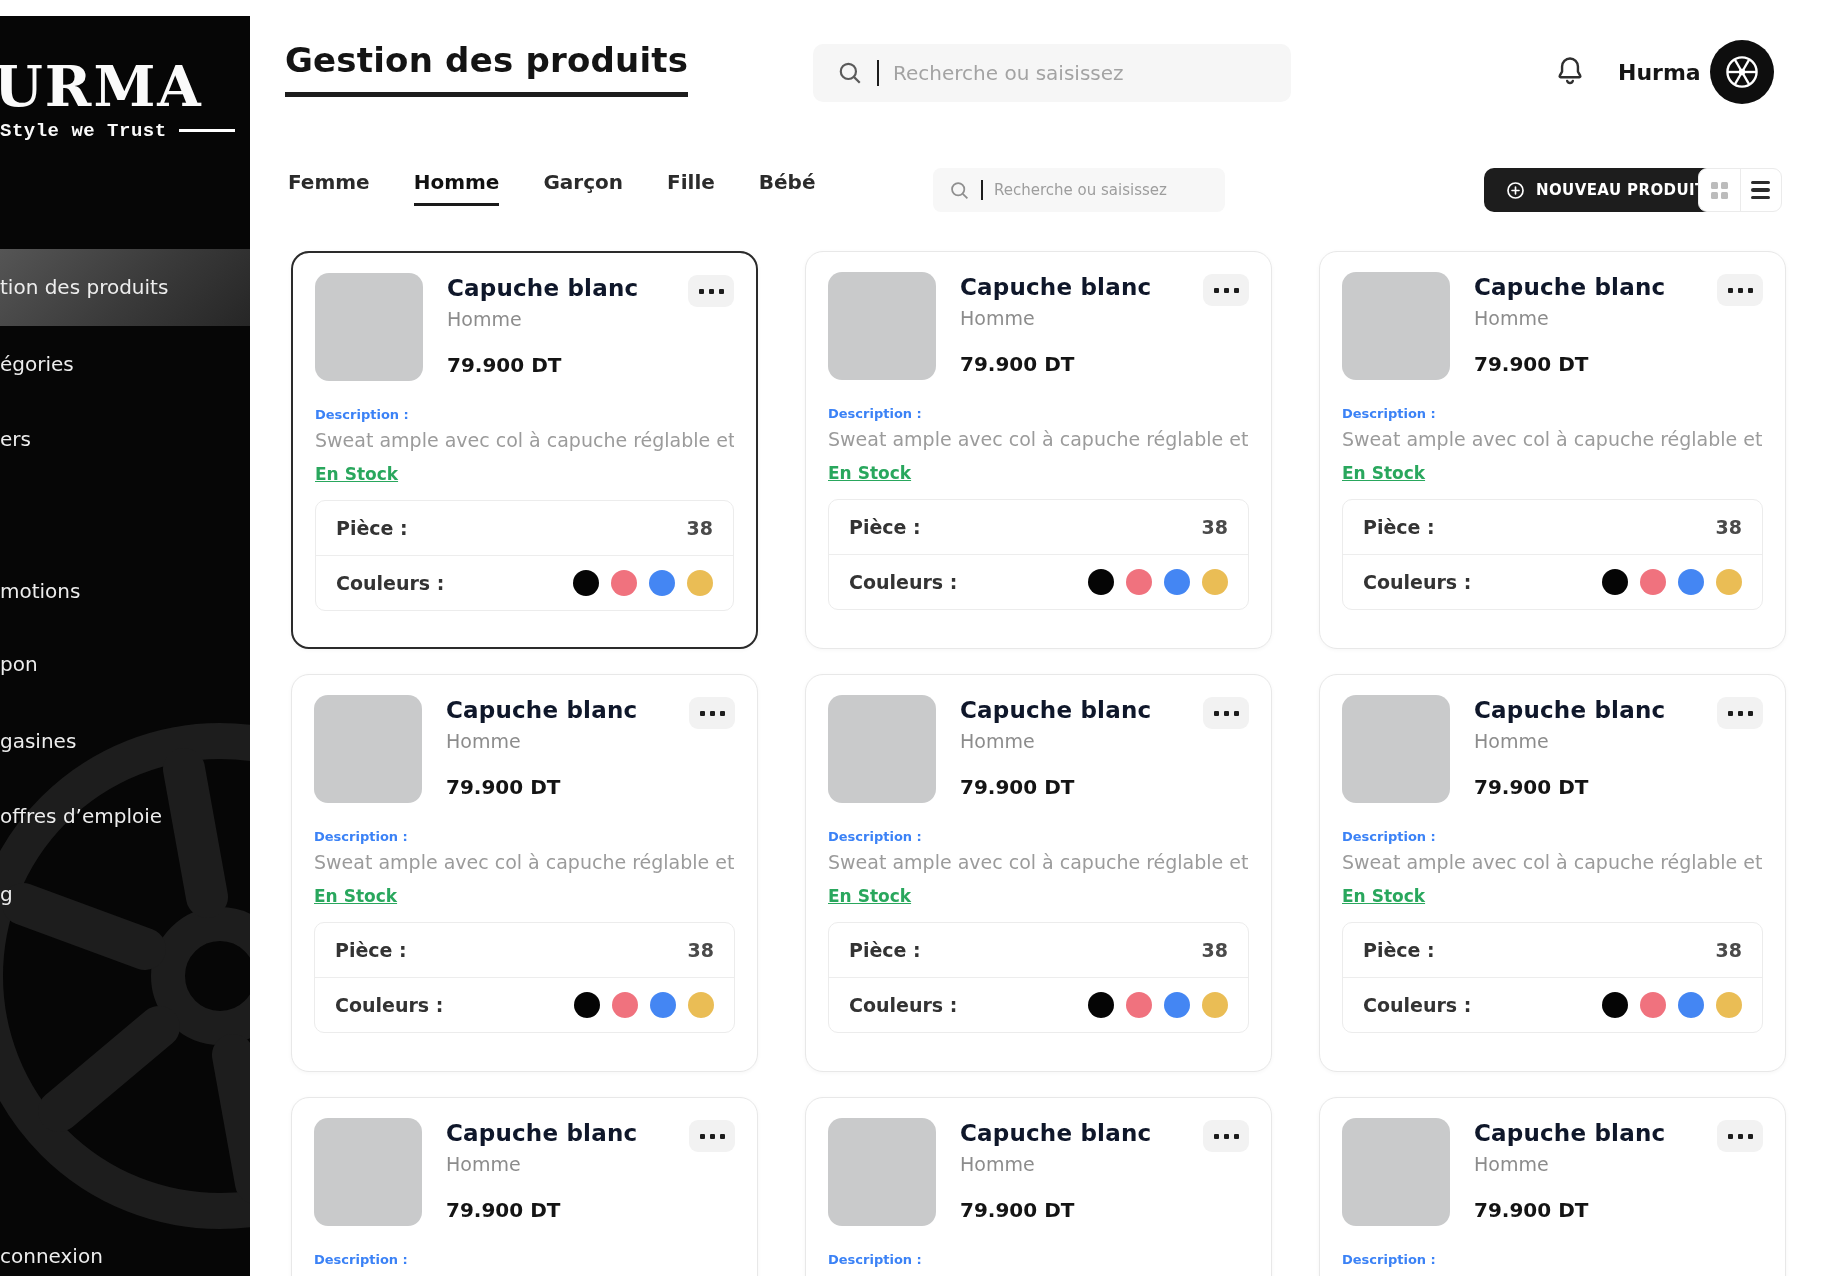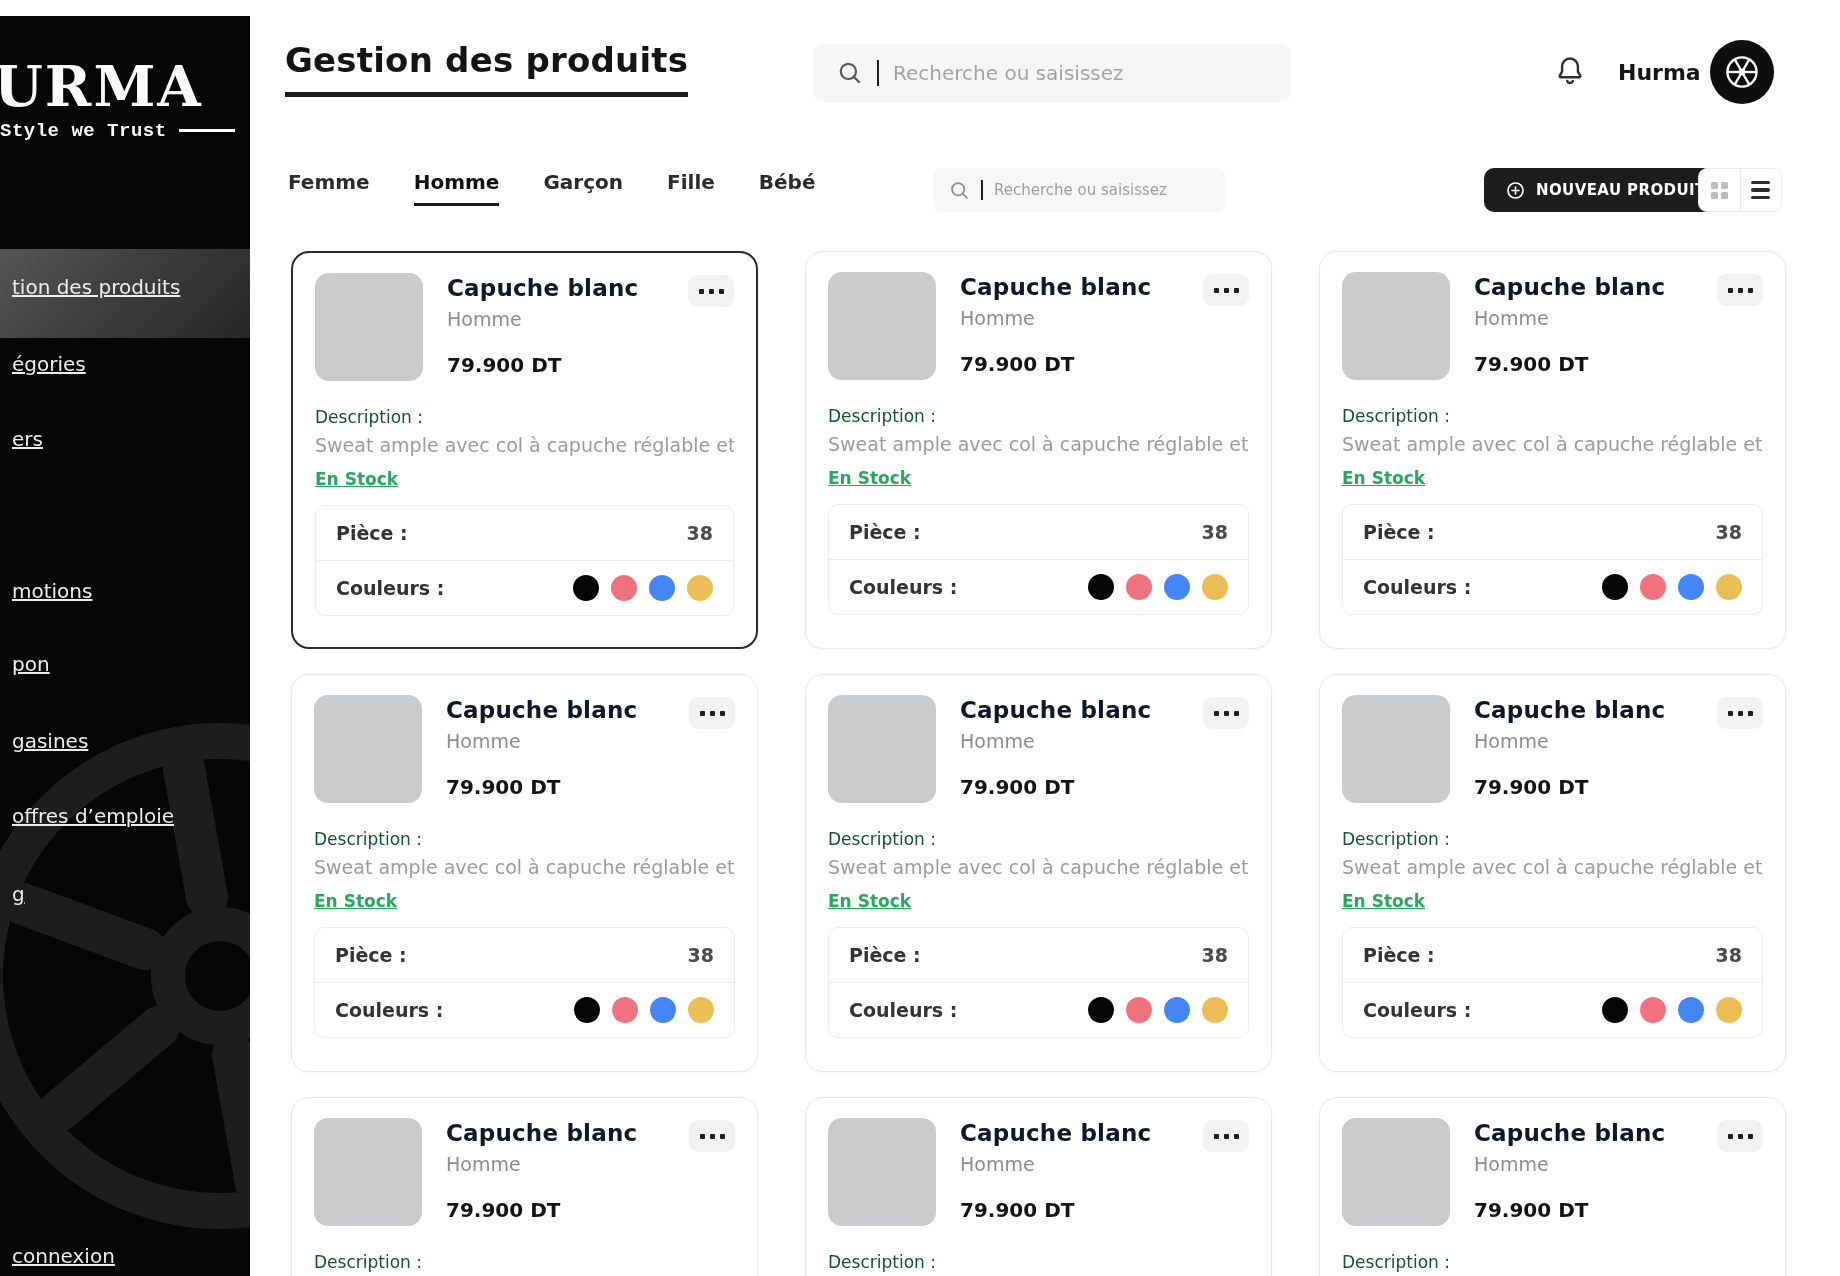--- a/index.html
+++ b/index.html
@@ -9,23 +9,23 @@
 
   
   .sidebar { position:absolute; left:0; top:16px; width:250px; height:1276px;
     background:#060606; overflow:hidden; z-index:2; }
   .logo-block { position:absolute; left:-6px; top:40px; color:#fafafa; white-space:nowrap; }
   .logo-text { font-family:"DejaVu Serif","Liberation Serif",serif; font-weight:bold;
     font-size:56px; letter-spacing:2px; line-height:1.1; }
   .tagline { display:flex; align-items:center; gap:12px; margin-top:2px; margin-left:6px;font-family:Liberation Mono, monospace; }
   .tagline-text { font-size:19px; font-weight:600; letter-spacing:.5px; }
   .tagline-dash { width:56px; height:3px; background:#fff; }
-  .nav-item { position:absolute; left:0; width:250px; height:89px; line-height:77px;
-    color:#ededed; font-size:20px; font-weight:500; white-space:nowrap; padding-left:12px;
-    cursor:pointer; z-index:3;text-decoration:underline; }
+  .nav-item { position:absolute; left:0; width:250px; height:77px; line-height:77px;
+    color:#ededed; font-size:20px; font-weight:500; white-space:nowrap; padding-left:0;
+    cursor:pointer; z-index:3; }
   .nav-item.active { background:linear-gradient(135deg,#555 0%,#3a3a3a 55%,#262626 100%); }
   .wheel-mark { position:absolute; left:-80px; top:660px; z-index:1; }
 
   
   .main { position:absolute; left:250px; top:0; width:1590px; height:1276px; background:#fff; }
 
   .page-title { position:absolute; left:35px; top:40px; font-size:34px; font-weight:800;
     color:#141414; letter-spacing:.2px; padding-bottom:12px; border-bottom:5px solid #1d1d1d; }
 
   .search-lg { position:absolute; left:563px; top:44px; width:478px; height:58px;
@@ -78,21 +78,21 @@
   .card-head { display:flex; }
   .thumb { width:108px; height:108px; background:#c9cacb; border-radius:14px; flex:0 0 auto; }
   .head-info { margin-left:24px; padding-top:2px; }
   .card-title { font-size:23px; font-weight:700; color:#0f172a; letter-spacing:.2px; }
   .card-cat { font-size:19px; color:#8c8c8c; margin-top:7px; }
   .card-price { font-size:20px; font-weight:700; color:#141414; margin-top:23px; }
   .menu-btn { position:absolute; right:22px; top:22px; width:46px; height:32px;
     background:#f2f2f2; border:none; border-radius:9px; display:flex; align-items:center;
     justify-content:center; gap:5px; cursor:pointer; }
   .menu-btn i { width:5px; height:5px; background:#1d1d1d; border-radius:1px; }
-  .desc-label { margin-top:26px; font-size:17px; font-weight:400; color:#14532d; }
+  .desc-label { margin-top:26px; font-size:13px; font-weight:700; color:#3b82f6; }
   .desc-text { margin-top:7px; font-size:19px; color:#9b9b9b; white-space:nowrap;
     overflow:hidden; }
   .stock { display:inline-block; margin-top:13px; font-size:17px; font-weight:700;
     color:#29a75d; text-decoration:underline; cursor:pointer; }
   .spec-box { margin-top:16px; border:1.5px solid #ececec; border-radius:10px; overflow:hidden;text-align:center; }
   .spec-row { display:flex; align-items:center; justify-content:space-between;
     padding:13px 20px; height:54px; }
   .spec-divider { height:1px; background:#ededed; }
   .spec-label { font-size:19px; font-weight:700; color:#333; }
   .spec-value { font-size:19px; font-weight:600; color:#4a4a4a; }

